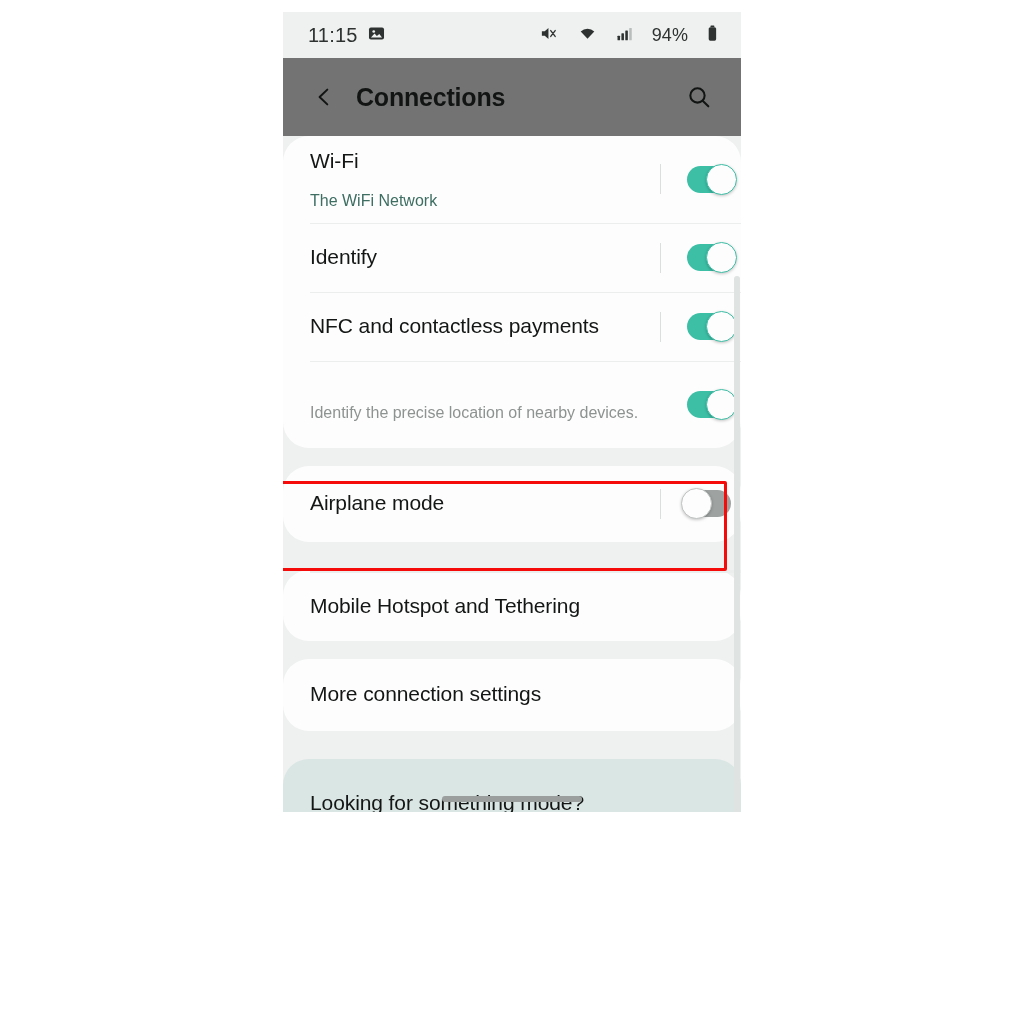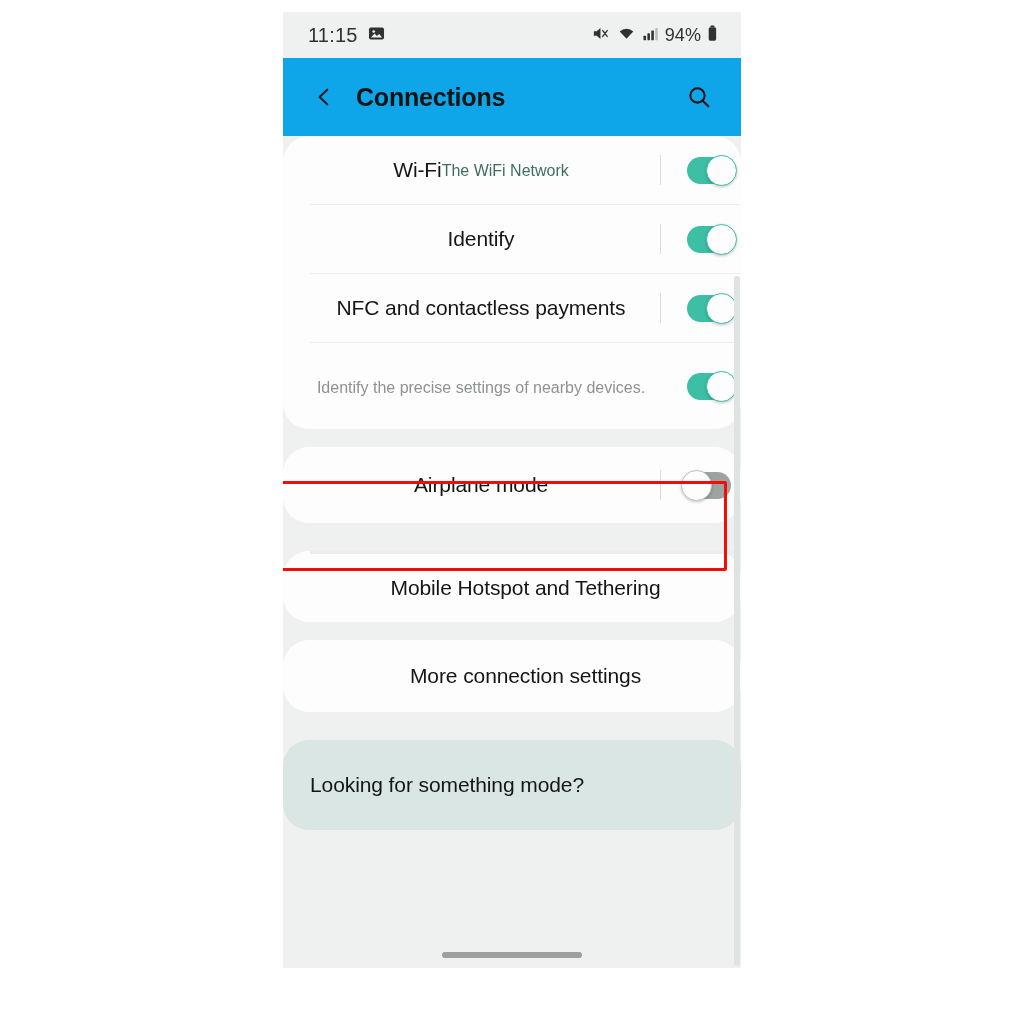--- a/index.html
+++ b/index.html
@@ -10,21 +10,21 @@
     background: #ffffff;
     font-family: "Liberation Sans", sans-serif;
     overflow: hidden;
   }
 
   #phone {
     position: absolute;
     left: 283px;
     top: 12px;
     width: 458px;
-    height: 956px;
+    height: 800px;
     background: #eef1f0;
     overflow: hidden;
   }
 
   
   .statusbar {
     position: relative;
     height: 46px;
     display: flex;
     align-items: center;
@@ -34,31 +34,31 @@
   .sb-time {
     font-size: 20px;
     letter-spacing: 0.2px;
     color: #2e3331;
   }
   .sb-left-icons { display: flex; align-items: center; gap: 7px; margin-left: 9px; }
   .sb-right {
     margin-left: auto;
     display: flex;
     align-items: center;
-    gap: 5px;
+    gap: 18px;
   }
   .sb-batt-text { font-size: 18px; color: #2e3331; letter-spacing: 0.1px; }
 
   
   .appbar {
     height: 78px;
     display: flex;
     align-items: center;
     padding: 0 26px 0 26px;
-    background: #0ea5e9;
+    background: #737373;
   }
   .back-btn {
     width: 30px; height: 30px;
     display: flex; align-items: center; justify-content: center;
     cursor: pointer;
   }
   .appbar-title {
     font-size: 25px;
     font-weight: bold;
     color: #121414;
@@ -88,30 +88,30 @@
   }
 
   .row {
     display: flex;
     align-items: center;
     min-height: 68px;
     padding: 0 0 0 27px;
     position: relative;
     cursor: pointer;
   }
-  .row-texts { display: flex; flex-direction: row; justify-content: center; flex: 1; padding: 12px 0; }
+  .row-texts { display: flex; flex-direction: column; justify-content: center; flex: 1; padding: 12px 0; }
   .row-title {
     font-size: 21px;
     color: #141616;
     letter-spacing: -0.1px;
     line-height: 1.28;
   }
   .row-sub {
     font-size: 16px;
-    margin-top: 4px;
+    margin-top: 16px;
     line-height: 1.25;
   }
   .row-sub.accent { color: #3d6e61; }
   .row-sub.muted { color: #8d9391; }
 
   .divider {
     height: 1px;
     background: #eceeed;
     margin-left: 27px;
     margin-right: 0;
@@ -305,21 +305,21 @@
           <span class="tgl-sep"></span>
           <span class="toggle on">
               <span class="knob"></span>
             </span>
         </div>
       </div>
       <div class="divider"></div>
 
       <div class="row" style="min-height:86px">
         <div class="row-texts">
-          <span class="row-sub muted">Identify the precise settings of nearby devices.</span>
+          <span class="row-sub muted">Identify the precise location of nearby devices.</span>
         </div>
         <div class="toggle-wrap">
           <span class="tgl-sep" style="background:transparent"></span>
           <span class="toggle on">
               <span class="knob"></span>
             </span>
         </div>
       </div>
     </div>
 

